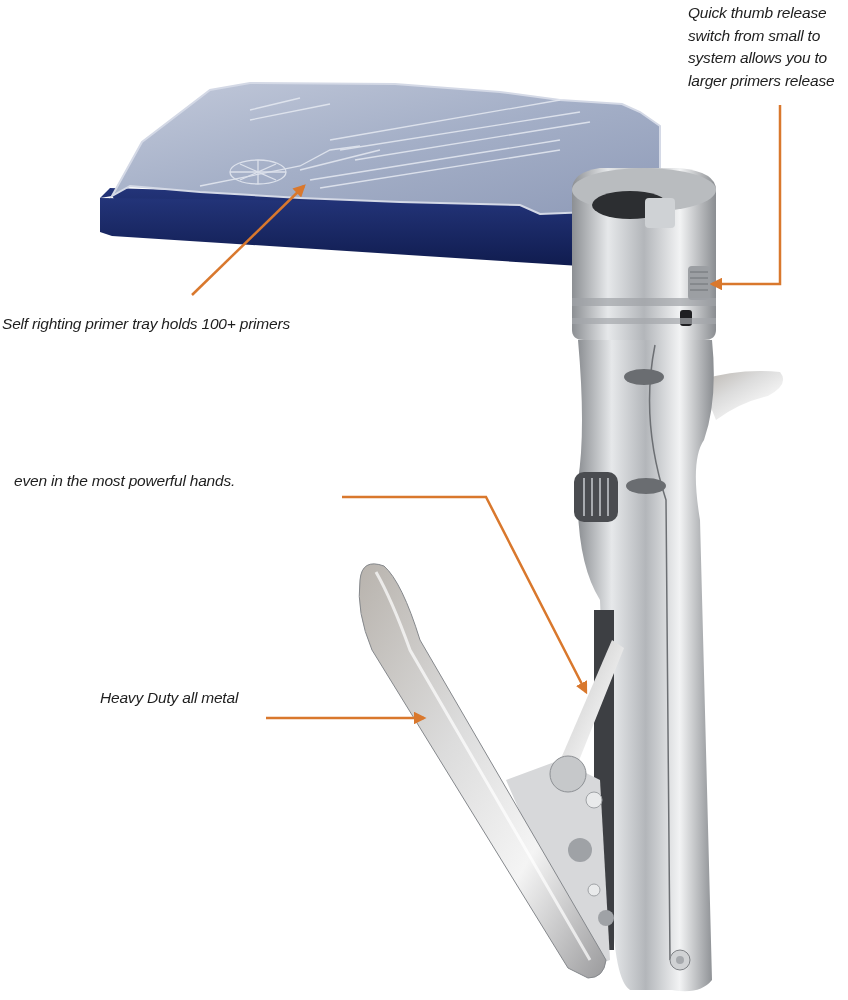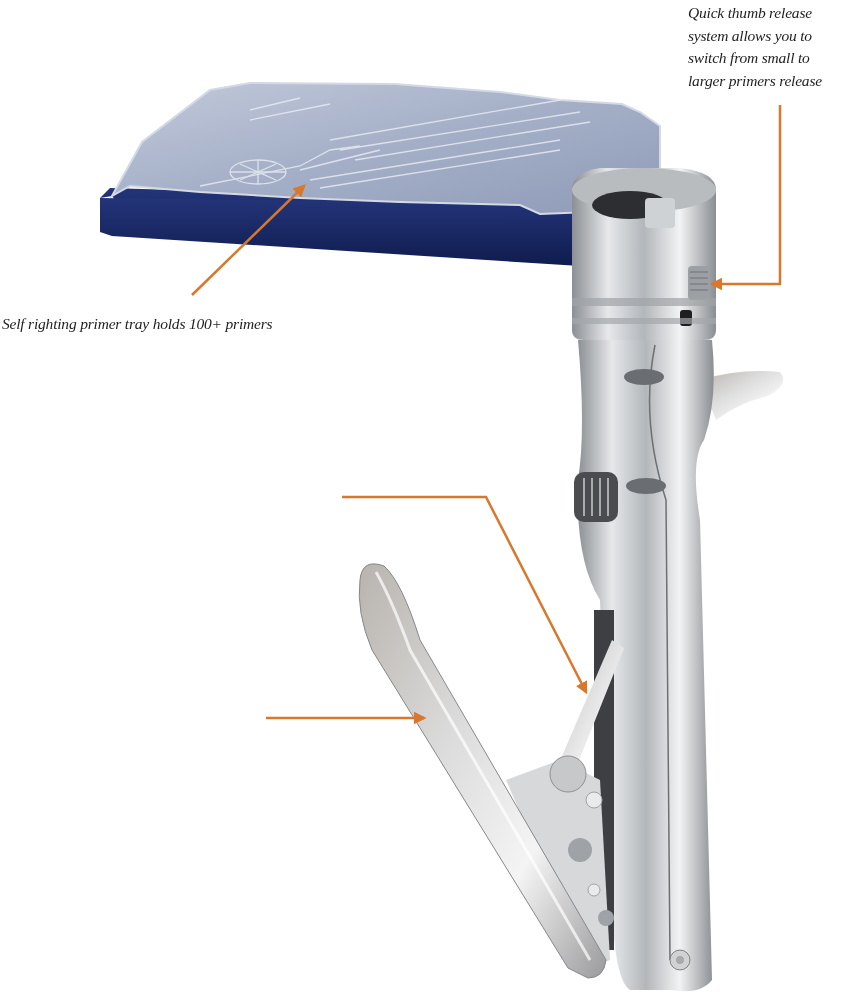--- a/index.html
+++ b/index.html
@@ -1,19 +1,19 @@
 <!DOCTYPE html>
 <html><head>
 <meta charset="utf-8">
 <style>
   html, body { margin:0; padding:0; background:#ffffff; }
   body { width:848px; height:1000px; position:relative; overflow:hidden; font-family:"DejaVu Sans", sans-serif; }
   .callout {
     position:absolute; font-style:italic; color:#1e1e1e;
-    font-family:Liberation Serif, serif; font-size:15.5px; line-height:22px;
+    font-family:Liberation Sans, sans-serif; font-size:15.5px; line-height:22px;
     letter-spacing:-0.2px; white-space:nowrap;
   }
   #c-thumb { left:688px; top:2px; line-height:22.5px; }
   #c-tray { left:2px; top:313px; }
   #c-robust { left:14px; top:470px; }
   #c-heavy { left:100px; top:687px; }
   svg.stage { position:absolute; left:0; top:0; }
 </style>
 </head>
 <body>
@@ -125,26 +125,28 @@
   <g stroke="#d9782d" stroke-width="2.5" fill="none">
     <polyline points="780,105 780,284 712,284" marker-end="url(#ah)"></polyline>
     <line x1="192" y1="295" x2="304" y2="186" marker-end="url(#ah)"></line>
     <polyline points="342,497 486,497 586,692" marker-end="url(#ah)"></polyline>
     <line x1="266" y1="718" x2="424" y2="718" marker-end="url(#ah)"></line>
   </g>
 </svg>
 
 <div class="callout" id="c-thumb">
   <div>Quick thumb release</div>
+  <div>switch from small to</div>
   <div>system allows you to</div>
-  <div>switch from small to</div>
   <div>larger primers release</div>
 </div>
 
 <div class="callout" id="c-tray">
   <div>Self righting primer tray holds 100+ primers</div>
 </div>
 
 <div class="callout" id="c-robust">
+  <div>even in the most powerful hands.</div>
 </div>
 
 <div class="callout" id="c-heavy">
+  <div>Heavy Duty all metal</div>
 </div>
 
 </body></html>

